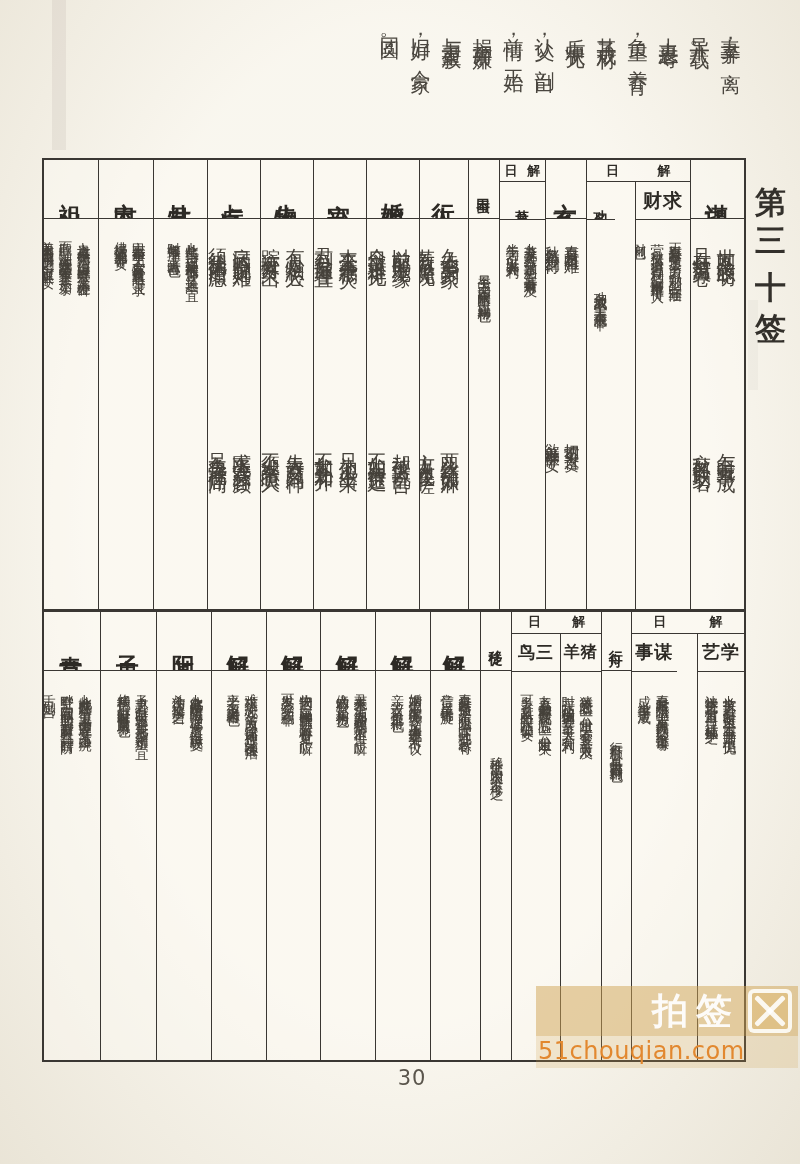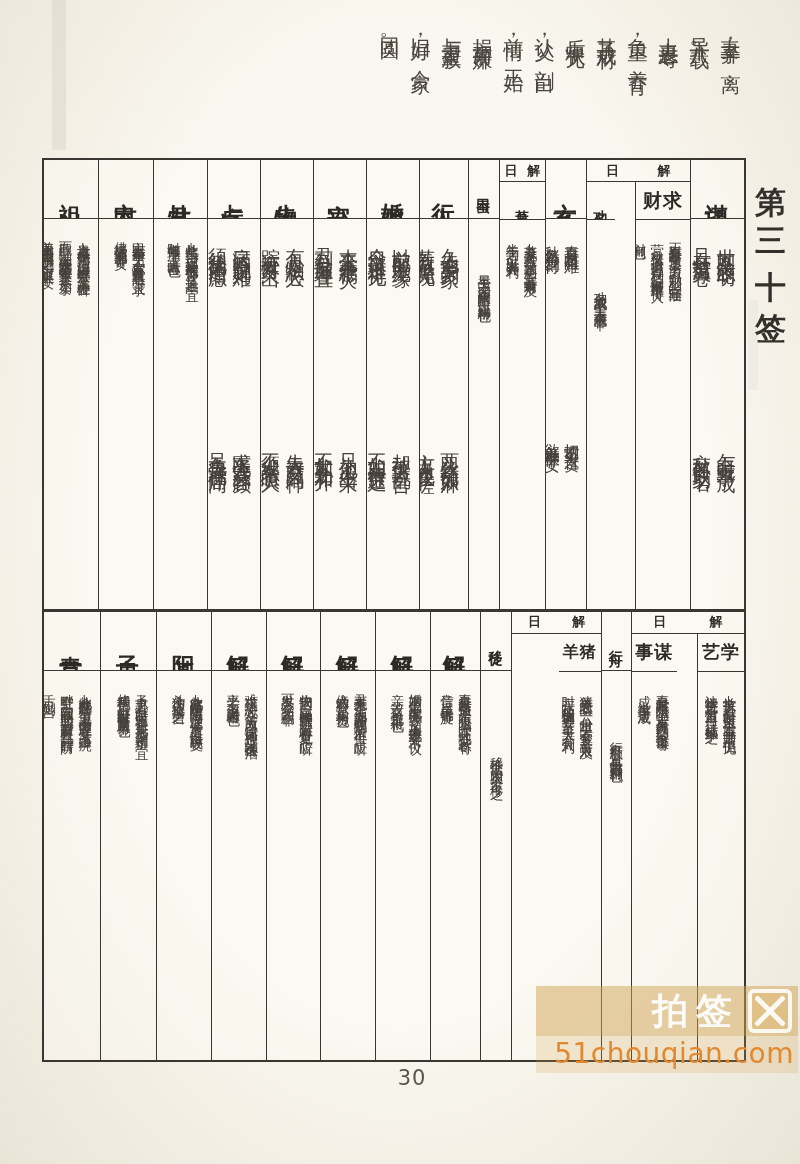--- a/index.html
+++ b/index.html
@@ -78,22 +78,22 @@
   .watermark{position:absolute;top:986px;right:2px;width:262px;z-index:6;}
   .wm-top{display:flex;align-items:center;justify-content:flex-end;gap:8px;
     background:rgba(208,164,84,.5);padding:3px 6px;height:44px;}
   .wm-logo{font-size:36px;font-weight:bold;color:rgba(255,255,255,.92);letter-spacing:8px;line-height:1;}
   .wm-icon{width:36px;height:36px;border:4px solid rgba(255,255,255,.88);border-radius:6px;
     position:relative;flex:0 0 auto;background:rgba(224,184,104,.35);}
   .wm-icon span{position:absolute;left:50%;top:50%;width:5px;height:40px;
     background:rgba(255,255,255,.88);border-radius:2px;}
   .wm-icon .d1{transform:translate(-50%,-50%) rotate(45deg);}
   .wm-icon .d2{transform:translate(-50%,-50%) rotate(-45deg);}
-  .wm-domain{background:rgba(208,164,84,.22);color:#e2882f;font-size:28px;
-    padding:1px 4px 3px 2px;text-align:right;letter-spacing:.5px;}
+  .wm-domain{background:rgba(208,164,84,.22);color:#e2882f;font-size:24px;
+    padding:1px 4px 3px 2px;text-align:left;letter-spacing:.5px;}
 </style>
 </head>
 <body>
 
 <div class="vignette"></div>
 <div class="smudge" style="left:52px;top:0;width:14px;height:150px;"></div>
 <div class="smudge" style="left:748px;top:300px;width:10px;height:90px;opacity:.5;"></div>
 
 <div class="story">妻弃子，离
 异十八载。
@@ -327,20 +327,29 @@
       <div class="grp-cols">
         <div class="col w42">
           <div class="hdr hdr-short">
               <span class="hh" style="font-size:16px">羊猪</span>
             </div>
           <div class="content">
               <div class="ctext">猪养之恐防五 六 十月阻失 不宜多养 大中只及
 时卖 吓伯爷保佑饲养平安 羊可大养 有大利</div>
             </div>
         </div>
+        <div class="col w48">
+          <div class="hdr hdr-short">
+              <span class="hh" style="font-size:17px">鸟三</span>
+            </div>
+          <div class="content">
+              <div class="ctext">卜养三鸟之卦似夜雨欺花 恐防五 六 十月阻失不
+可多养 大只及时出卖 吓伯公保安</div>
+            </div>
+        </div>
       </div>
     </div>
 
     <div class="col w32">
       <div class="hdr">
           <span class="hv hv-sm">移徒</span>
         </div>
       <div class="content pt75">
           <div class="ctext">移徒不吉 凶灾不尽 不可移之</div>
         </div>

